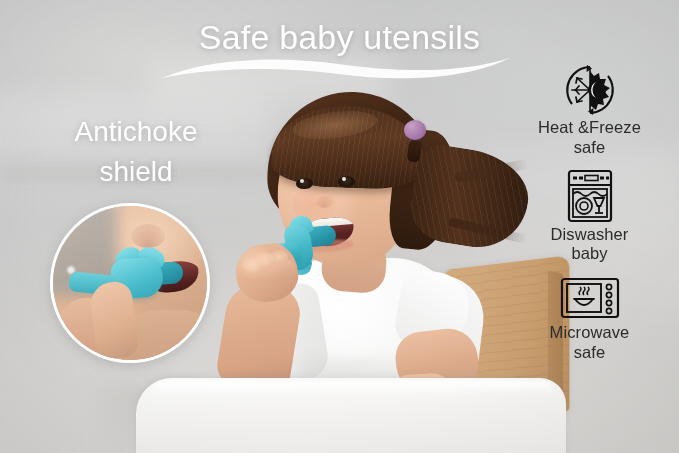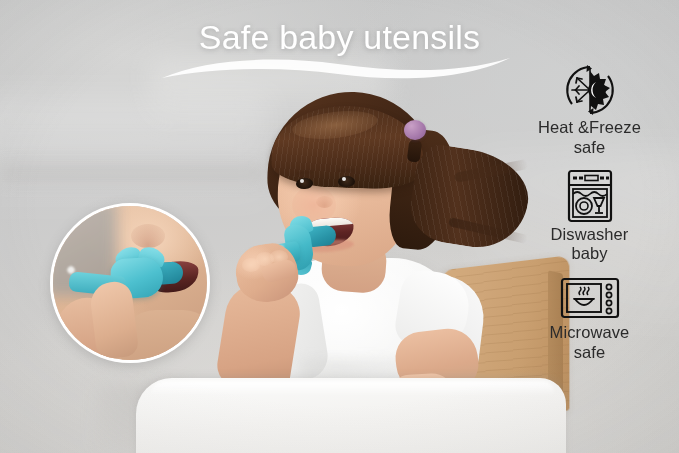--- a/index.html
+++ b/index.html
@@ -726,20 +726,22 @@
   <div class="bg-vignette"></div>
 
   <div class="title">Safe baby utensils</div>
 
   <svg class="swoosh" viewBox="0 0 360 34">
     <path d="M4 26 C 50 6, 120 4, 180 12 C 238 20, 300 22, 352 6
              C 308 28, 240 30, 180 22 C 120 14, 52 16, 4 26 Z" fill="#ffffff" opacity="0.93"></path>
   </svg>
 
   <div class="antichoke">
+    <div>Antichoke</div>
+    <div>shield</div>
   </div>
 
   <div class="inset">
     <div class="inset-skin"></div>
     <div class="inset-bg-blur"></div>
     <div class="inset-dots"></div>
     <div class="inset-nose"></div>
     <div class="inset-mouth"></div>
     <div class="inset-spoon-tip"></div>
     <div class="inset-wing-t"></div>

